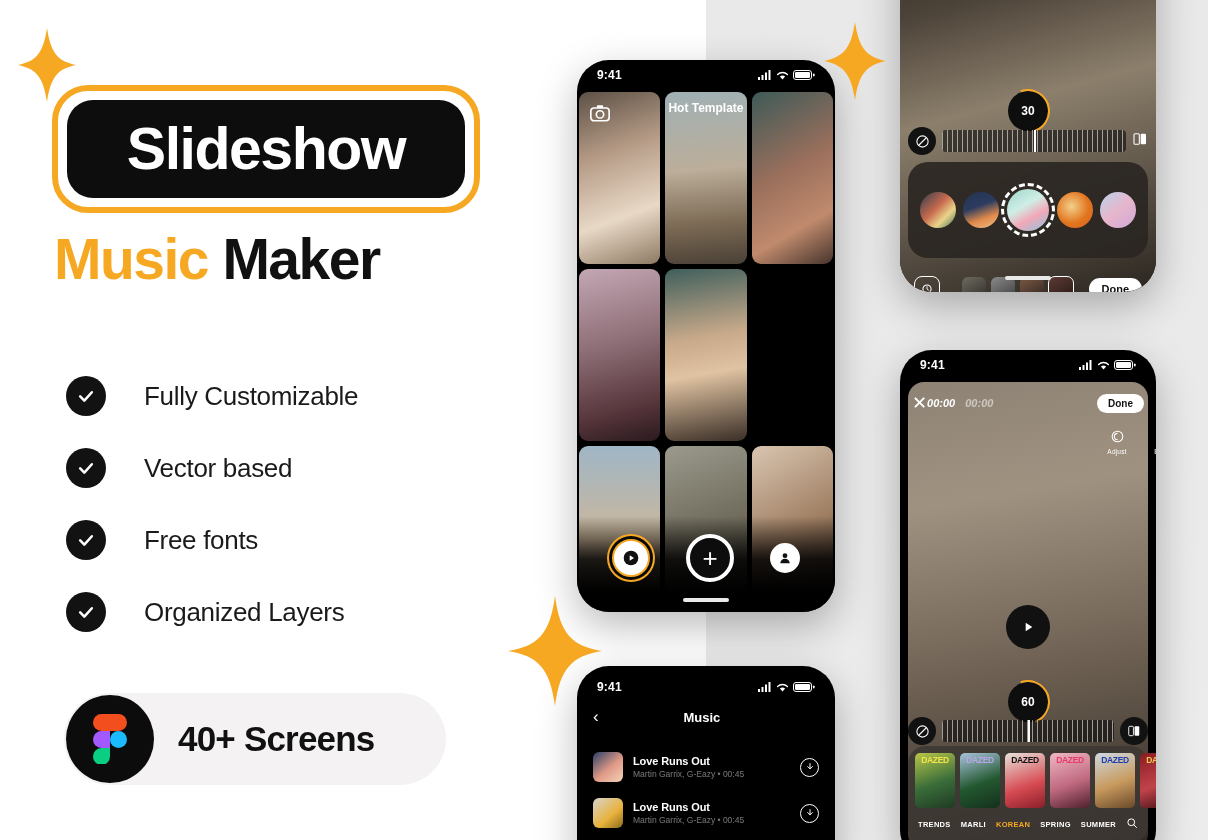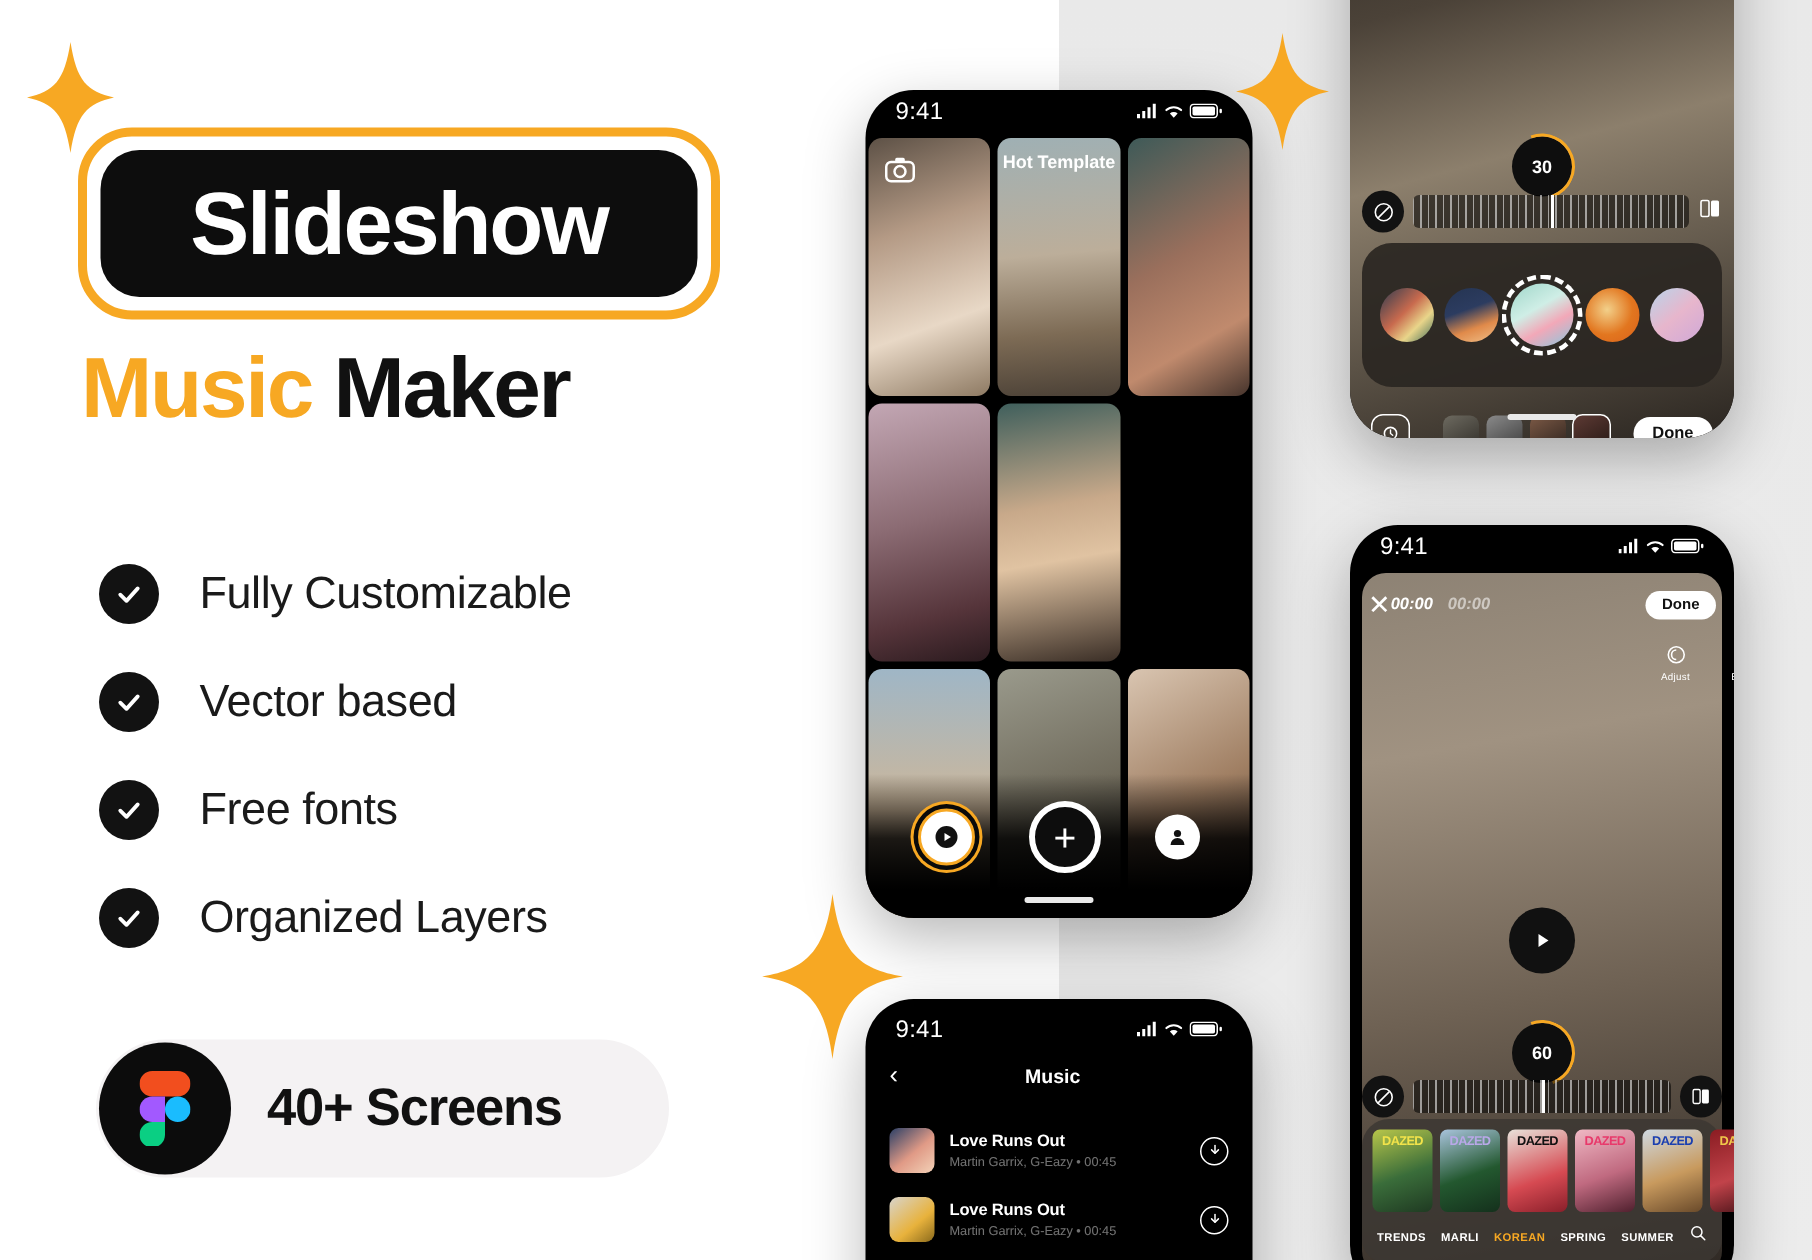--- a/index.html
+++ b/index.html
@@ -56,21 +56,21 @@
   .subtitle .dark { color: #111111; }
 
   .features { position: absolute; left: 66px; top: 360px; }
   .feature-row { display: flex; align-items: center; height: 72px; }
   .check {
     width: 40px; height: 40px; border-radius: 50%; background: #121212;
     display: flex; align-items: center; justify-content: center; flex: 0 0 auto;
   }
   .check svg { width: 20px; height: 20px; }
   .feature-label {
-    margin-left: 27px; font-size: 30px; color: #1a1a1a; font-weight: 400; letter-spacing: -0.3px;
+    margin-left: 38px; font-size: 26px; color: #1a1a1a; font-weight: 400; letter-spacing: -0.3px;
   }
 
   .screens-pill {
     position: absolute; left: 64px; top: 693px;
     width: 382px; height: 92px;
     background: #f4f2f3; border-radius: 46px;
     display: flex; align-items: center;
   }
   .figma-circle {
     width: 88px; height: 88px; border-radius: 50%; background: #0c0c0c;
@@ -83,21 +83,21 @@
   
   .phone {
     position: absolute; background: #000; overflow: hidden;
     box-shadow: 0 14px 40px rgba(0,0,0,0.28);
   }
   .statusbar {
     position: absolute; left: 0; top: 0; width: 100%; height: 30px;
     display: flex; align-items: center; justify-content: space-between;
     padding: 0 20px; color: #fff; z-index: 8;
   }
-  .statusbar .clock { font-size: 16px; font-weight: 400; letter-spacing: 0.2px; }
+  .statusbar .clock { font-size: 12px; font-weight: 700; letter-spacing: 0.2px; }
   .statusbar .icons { display: flex; align-items: center; gap: 4px; }
   .home-ind {
     position: absolute; left: 50%; transform: translateX(-50%);
     width: 46px; height: 4px; border-radius: 2px; background: #e9e9e9; z-index: 9;
   }
 
   
   #phone-gallery { left: 577px; top: 60px; width: 258px; height: 552px; border-radius: 32px; }
   .grid {
     position: absolute; left: 0; top: 32px; width: 258px; height: 520px;

